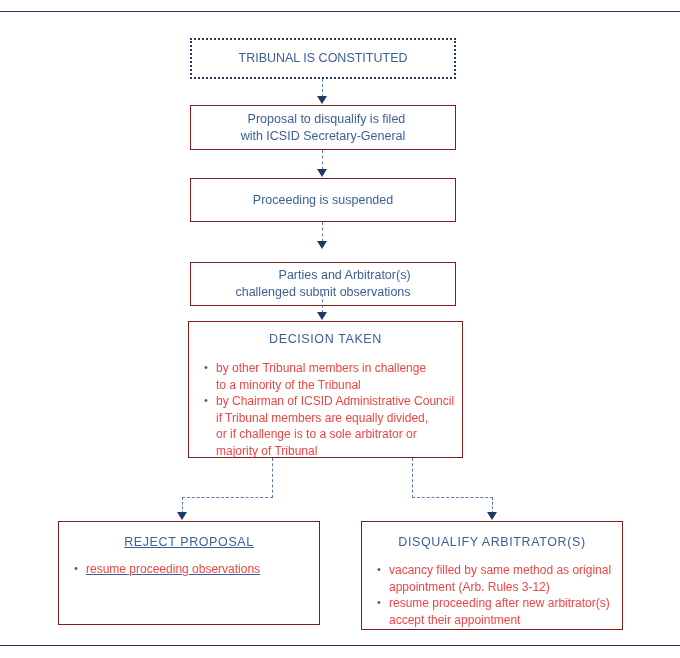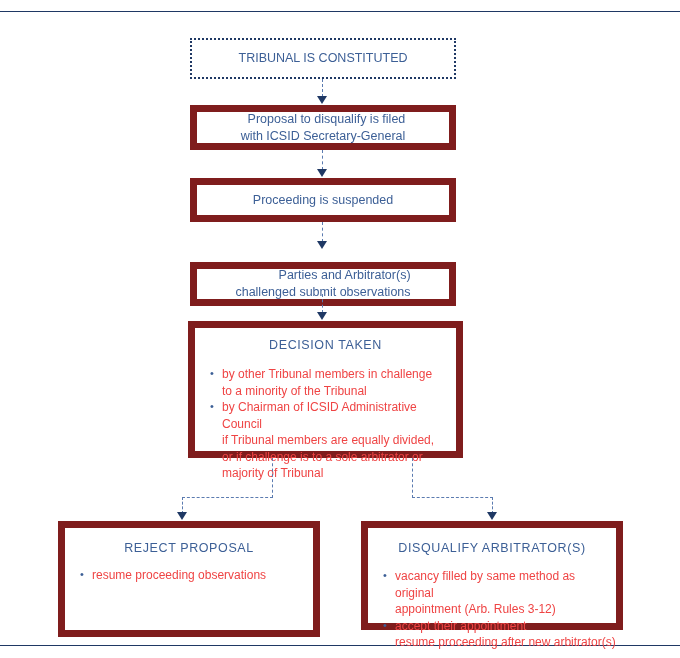--- a/index.html
+++ b/index.html
@@ -28,21 +28,21 @@
     background: #1f3864;
   }
   .rule.top    { top: 11px; }
   .rule.bottom { top: 645px; }
 
   
   .fbox {
     position: absolute;
     box-sizing: border-box;
     background: #ffffff;
-    border: 7px solid #7f1d1d;
+    border: 1px solid #7f1d1d;
     color: #3c5f96;
   }
   .fbox.dotted {
     border: 2px dotted #1f3864;
   }
 
   .btitle {
     text-align: center;
     font-size: 12.5px;
     letter-spacing: 0.6px;
@@ -106,21 +106,21 @@
     border-right: 5px solid transparent;
     border-top: 8px solid #1f3864;
   }
 
   
   #box-tribunal   { left:190px; top:38px;  width:266px; height:41px;  }
   #box-proposal   { left:190px; top:105px; width:266px; height:45px;  }
   #box-suspended  { left:190px; top:178px; width:266px; height:44px;  }
   #box-observ     { left:190px; top:262px; width:266px; height:44px;  }
   #box-decision   { left:188px; top:321px; width:275px; height:137px; }
-  #box-reject     { left:58px;  top:521px; width:262px; height:116px; }
+  #box-reject     { left:58px;  top:521px; width:262px; height:104px;text-decoration:underline; }
   #box-disqualify { left:361px; top:521px; width:262px; height:109px; }
 
   #box-decision .btitle   { margin-top: 9px; }
   #box-decision ul.blist  { margin: 13px 0 0 14px; }
   #box-reject .btitle     { margin-top: 12px; }
   #box-reject ul.blist    { margin: 11px 0 0 14px; }
   #box-disqualify .btitle { margin-top: 12px; }
   #box-disqualify ul.blist{ margin: 12px 0 0 14px; }
 </style>
 </head>
@@ -209,19 +209,19 @@
   </div>
 
   <div id="box-disqualify" class="fbox">
     <div class="btitle">DISQUALIFY ARBITRATOR(S)</div>
     <ul class="blist">
       <li>
         <span class="ln">vacancy filled by same method as original</span>
         <span class="ln">appointment (Arb. Rules 3-12)</span>
       </li>
       <li>
+        <span class="ln">resume proceeding after new arbitrator(s)</span>
         <span class="ln">accept their appointment</span>
-        <span class="ln">resume proceeding after new arbitrator(s)</span>
       </li>
     </ul>
   </div>
 
 </div>
 
 </body></html>

